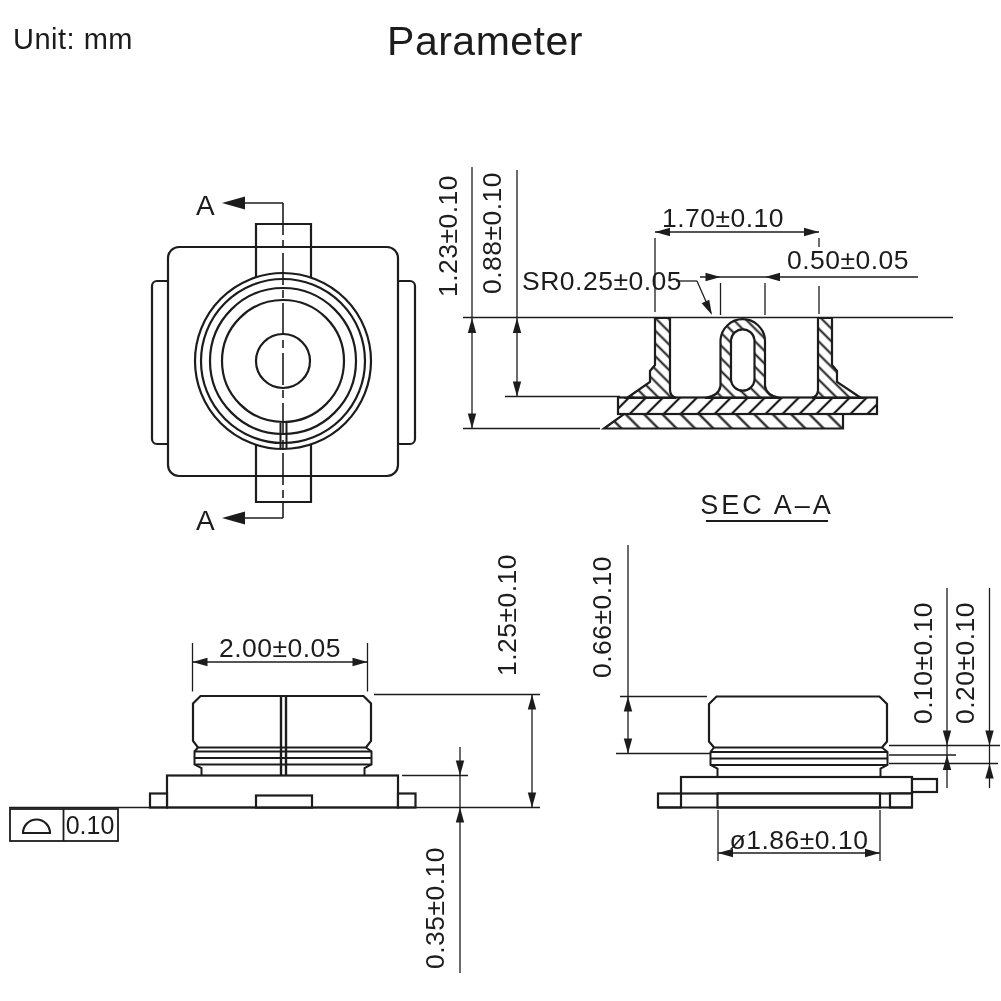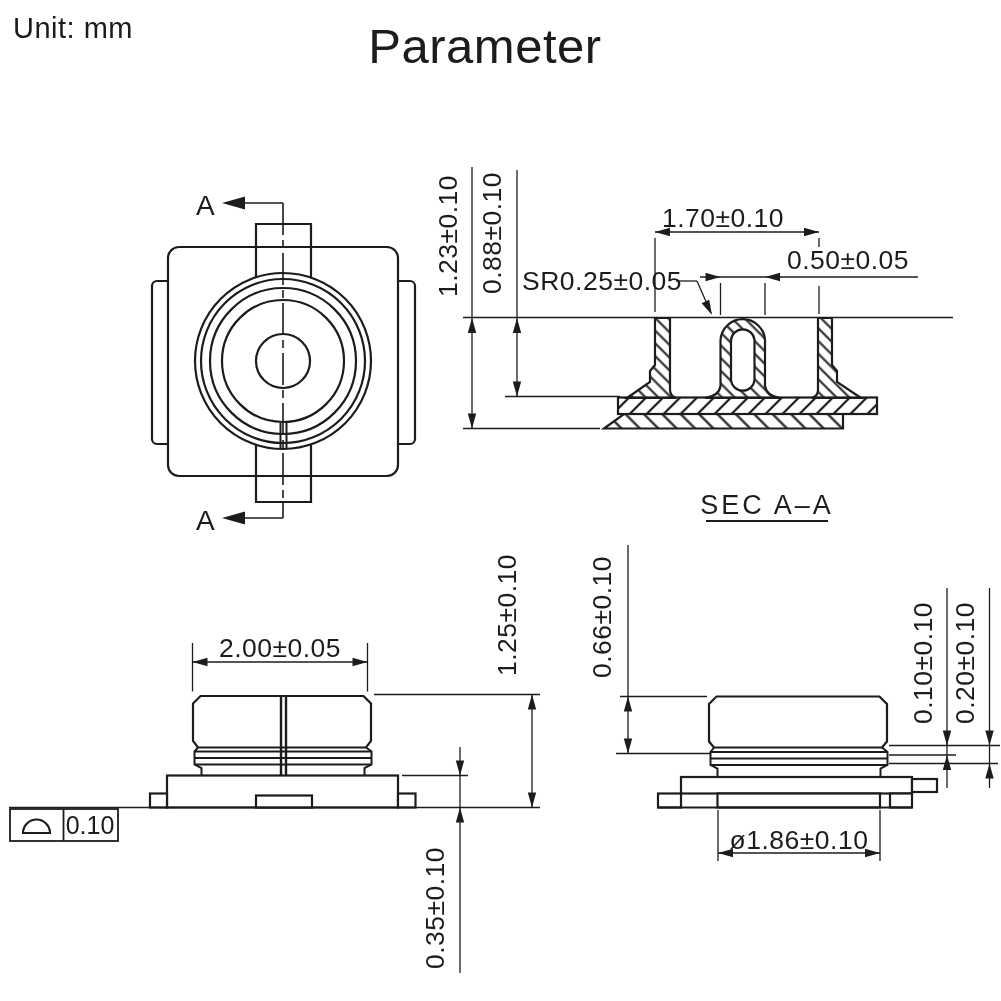--- a/index.html
+++ b/index.html
@@ -1,19 +1,19 @@
 <!DOCTYPE html>
 <html><head>
 <meta charset="utf-8">
 <style>
   html,body{margin:0;padding:0;background:#fff;}
   body{width:1001px;height:1001px;position:relative;overflow:hidden;
        font-family:"Liberation Sans", sans-serif;color:#1c1c1c;}
-  #unit-label{position:absolute;left:13px;top:12px;font-size:29px;letter-spacing:.5px;}
-  #page-title{position:absolute;left:0;top:18px;width:970px;text-align:center;font-size:49px;letter-spacing:.5px;}
+  #unit-label{position:absolute;left:13px;top:23px;font-size:29px;letter-spacing:.5px;}
+  #page-title{position:absolute;left:0;top:18px;width:970px;text-align:center;font-size:41px;letter-spacing:.5px;}
   svg{position:absolute;left:0;top:0;}
   svg text{font-family:"Liberation Sans", sans-serif;fill:#1c1c1c;}
   .dim{font-size:26.5px;letter-spacing:.5px;}
   .seclab{font-size:27px;letter-spacing:3px;}
   .alab{font-size:28px;}
 </style>
 </head>
 <body>
 
 <div id="unit-label">Unit: mm</div>

